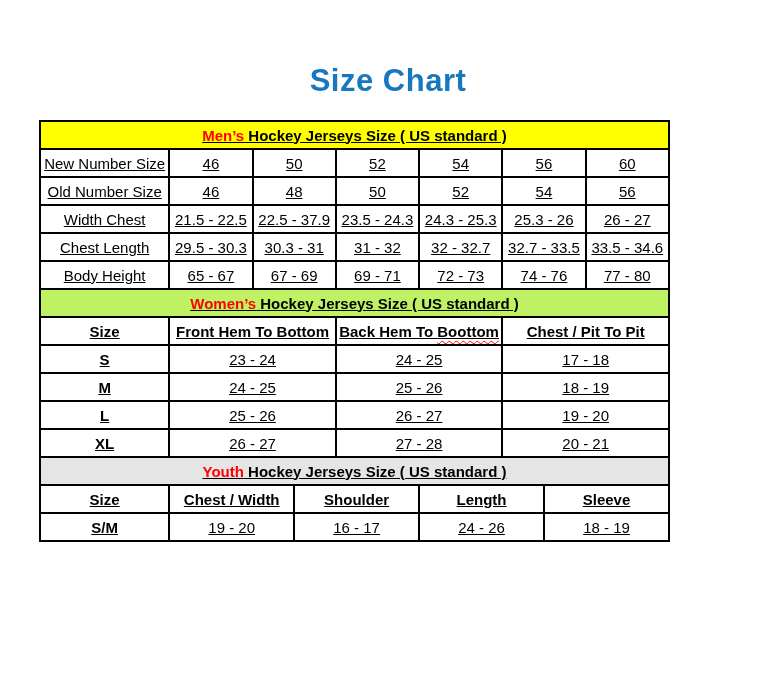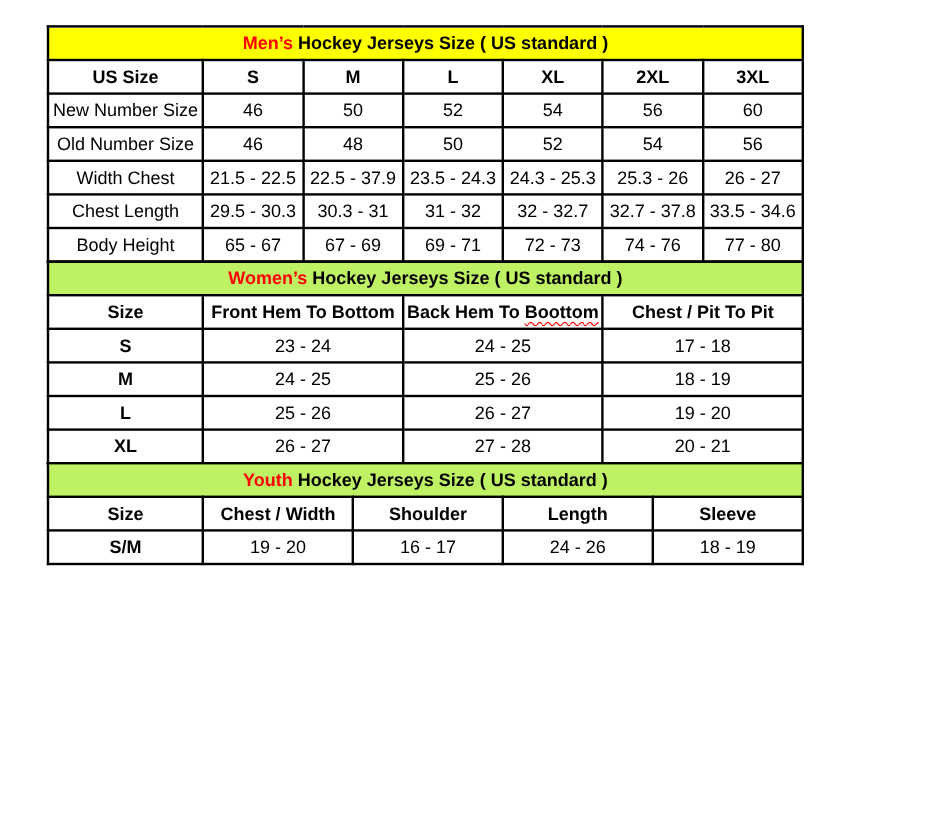--- a/index.html
+++ b/index.html
@@ -7,21 +7,21 @@
     width:776px;height:692px;background:#ffffff;color:#000;
     font-family:"Liberation Sans","DejaVu Sans",sans-serif;
     overflow:hidden;
   }
   .title{
     margin:63px 0 0;text-align:center;
     font-size:31px;font-weight:bold;letter-spacing:0.5px;
   }
   .chart{margin:21px 0 0 39px;}
   table.size-table{
-    border-collapse:collapse;width:631px;table-layout:fixed;
+    border-collapse:collapse;width:631px;table-layout:fixed;text-decoration:underline;
   }
   table.size-table + table.size-table{margin-top:-2px;}
   .size-table th,.size-table td{
     border:2px solid #000;text-align:center;vertical-align:middle;
     font-size:15px;height:24px;padding:1px 0;white-space:nowrap;
     overflow:hidden;
   }
   .section-cell{
     background:#FFFF00;font-size:17.5px;font-weight:bold;height:34px;
   }
@@ -34,48 +34,40 @@
     text-decoration-style:wavy;
     text-decoration-color:#FF0000;
     text-decoration-thickness:1px;
     text-underline-offset:3px;
   }
 </style>
 </head>
 <body>
 
 <div class="page" data-name="page">
+  <div class="title" data-name="page-title" style="color: rgb(23, 119, 191);">Size Chart</div>
 
   <div class="chart" data-name="size-chart">
 
     <table class="size-table" data-name="mens-size-table">
       <colgroup>
         <col style="width:20.55%">
         <col style="width:13.24%">
           <col style="width:13.24%">
           <col style="width:13.24%">
         <col style="width:13.24%">
           <col style="width:13.24%">
           <col style="width:13.25%">
       </colgroup>
       <thead>
         <tr data-name="section-header-row">
           <th class="section-cell" data-name="mens-section-header" colspan="7" style="background: rgb(255, 255, 0);"><span class="section-accent" data-name="mens-section-accent" style="color: rgb(255, 0, 0);">Men’s</span><span data-name="mens-section-title"> Hockey Jerseys Size ( US standard )</span></th>
         </tr>
       </thead>
       <tbody data-name="mens-table-body">
-          <tr data-name="column-header-row">
-            <th class="col-head" data-name="column-header">US Size</th>
-            <th class="col-head" data-name="column-header">S</th>
-            <th class="col-head" data-name="column-header">M</th>
-            <th class="col-head" data-name="column-header">L</th>
-            <th class="col-head" data-name="column-header">XL</th>
-            <th class="col-head" data-name="column-header">2XL</th>
-            <th class="col-head" data-name="column-header">3XL</th>
-          </tr>
           <tr data-name="table-row">
             <th data-name="row-label" class="row-label">New Number Size</th>
             <td data-name="value-cell">46</td>
             <td data-name="value-cell">50</td>
             <td data-name="value-cell">52</td>
             <td data-name="value-cell">54</td>
             <td data-name="value-cell">56</td>
             <td data-name="value-cell">60</td>
           </tr>
           <tr data-name="table-row">
@@ -95,21 +87,21 @@
             <td data-name="value-cell">24.3 - 25.3</td>
             <td data-name="value-cell">25.3 - 26</td>
             <td data-name="value-cell">26 - 27</td>
           </tr>
           <tr data-name="table-row">
             <th data-name="row-label" class="row-label">Chest Length</th>
             <td data-name="value-cell">29.5 - 30.3</td>
             <td data-name="value-cell">30.3 - 31</td>
             <td data-name="value-cell">31 - 32</td>
             <td data-name="value-cell">32 - 32.7</td>
-            <td data-name="value-cell">32.7 - 37.8</td>
+            <td data-name="value-cell">32.7 - 33.5</td>
             <td data-name="value-cell">33.5 - 34.6</td>
           </tr>
           <tr data-name="table-row">
             <th data-name="row-label" class="row-label">Body Height</th>
             <td data-name="value-cell">65 - 67</td>
             <td data-name="value-cell">67 - 69</td>
             <td data-name="value-cell">69 - 71</td>
             <td data-name="value-cell">72 - 73</td>
             <td data-name="value-cell">74 - 76</td>
             <td data-name="value-cell">77 - 80</td>
@@ -166,21 +158,21 @@
     <table class="size-table" data-name="youth-size-table">
       <colgroup>
         <col style="width:20.55%">
         <col style="width:19.86%">
           <col style="width:19.86%">
           <col style="width:19.86%">
           <col style="width:19.87%">
       </colgroup>
       <thead>
         <tr data-name="section-header-row">
-          <th class="section-cell" data-name="youth-section-header" colspan="5" style="background: #bef264;"><span class="section-accent" data-name="youth-section-accent" style="color: rgb(255, 0, 0);">Youth</span><span data-name="youth-section-title"> Hockey Jerseys Size ( US standard )</span></th>
+          <th class="section-cell" data-name="youth-section-header" colspan="5" style="background: #e5e5e5;"><span class="section-accent" data-name="youth-section-accent" style="color: rgb(255, 0, 0);">Youth</span><span data-name="youth-section-title"> Hockey Jerseys Size ( US standard )</span></th>
         </tr>
       </thead>
       <tbody data-name="youth-table-body">
           <tr data-name="column-header-row">
             <th class="col-head" data-name="column-header">Size</th>
             <th class="col-head" data-name="column-header">Chest / Width</th>
             <th class="col-head" data-name="column-header">Shoulder</th>
             <th class="col-head" data-name="column-header">Length</th>
             <th class="col-head" data-name="column-header">Sleeve</th>
           </tr>

